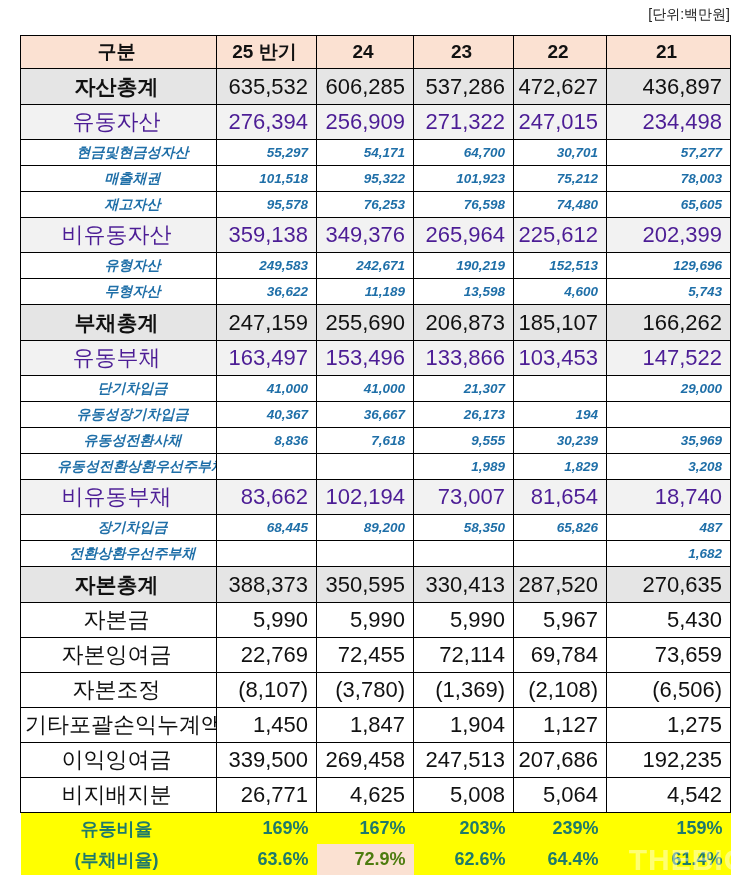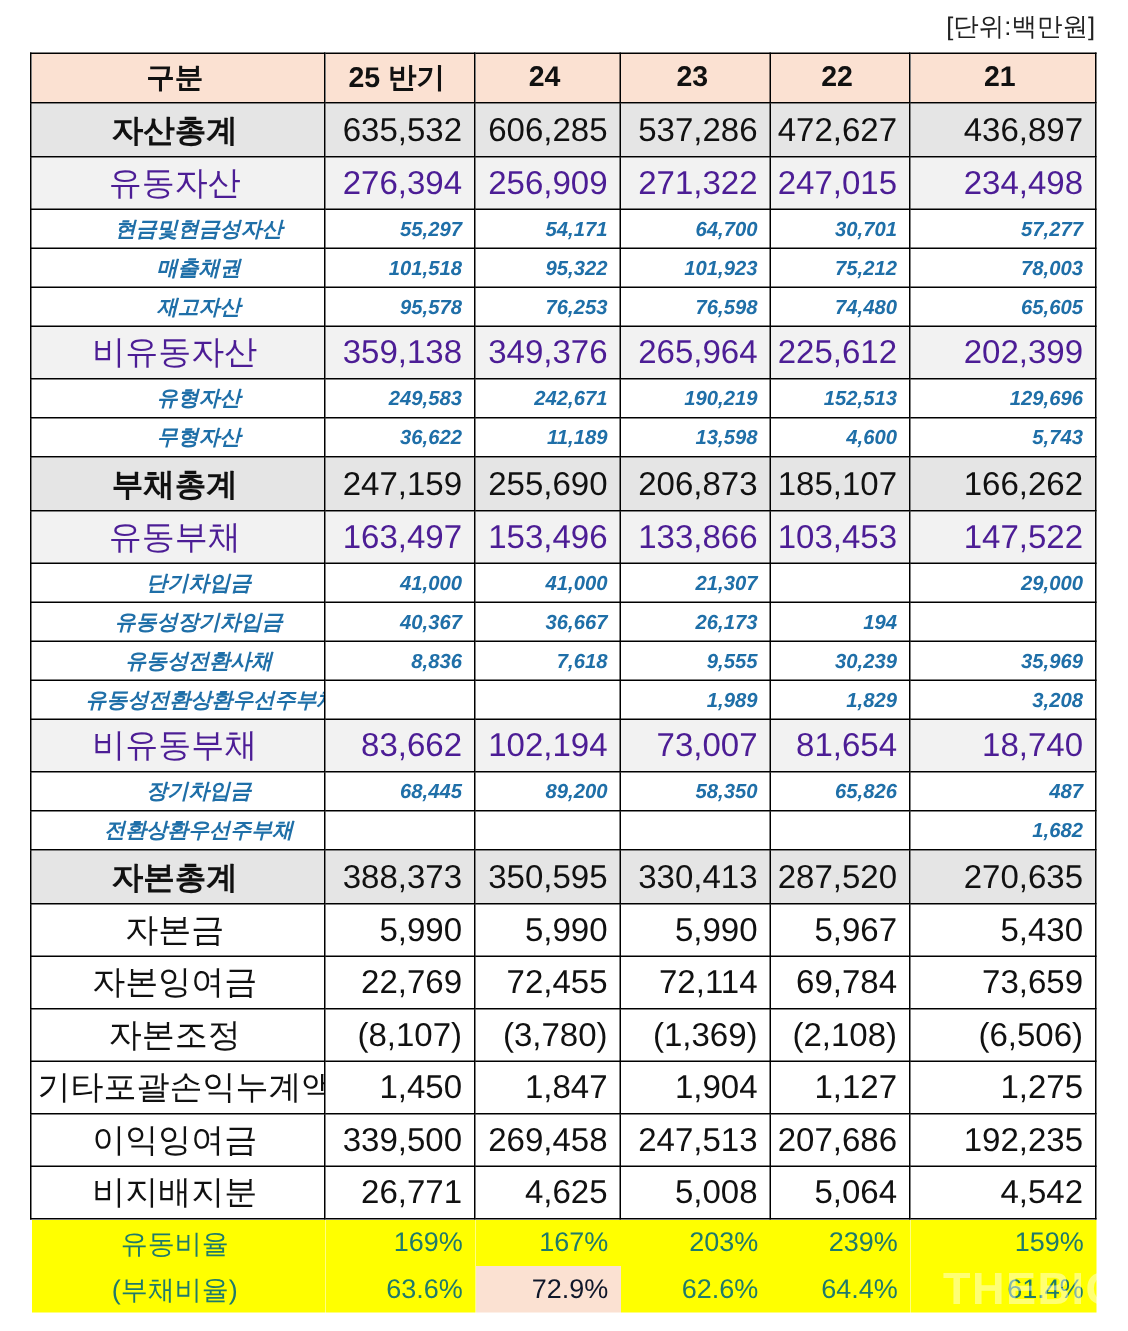--- a/index.html
+++ b/index.html
@@ -1,38 +1,38 @@
 <!DOCTYPE html>
 <html><head>
 <meta charset="utf-8">
 <style>
   html, body { margin: 0; padding: 0; background: #ffffff; }
   body { width: 752px; height: 887px; position: relative; overflow: hidden;
          font-family: "Liberation Sans", "DejaVu Sans", sans-serif; }
-  .unit { position: absolute; top: 6px; right: 22px; font-size: 17px; color: #222; }
+  .unit { position: absolute; top: 6px; right: 22px; font-size: 14px; color: #222; }
   table.fin { position: absolute; left: 20px; top: 35px; border-collapse: collapse;
               table-layout: fixed; width: 710px; }
   table.fin col.c0 { width: 196px; }
   table.fin col.c1 { width: 100px; }
   table.fin col.c2 { width: 97px; }
   table.fin col.c3 { width: 100px; }
   table.fin col.c4 { width: 93px; }
   table.fin col.c5 { width: 124px; }
   table.fin td, table.fin th { border: 1px solid #000; padding: 0 8px 0 4px; white-space: nowrap; overflow: hidden; }
   th { background: #fbe1d2; font-weight: bold; font-size: 19px; height: 32px; text-align: center; color: #111; }
   td.label { text-align: center; }
   td.num { text-align: right; }
   tr.total td { background: #e5e5e5; height: 35px; font-size: 22px; color: #111; }
   tr.total td.label { font-weight: bold; font-size: 21px; }
   tr.group td { background: #f2f2f2; height: 34px; font-size: 22px; color: #4c1d95; }
   tr.plain td { background: #ffffff; height: 34px; font-size: 22px; color: #111; }
   tr.sub td { background: #ffffff; height: 25px; font-size: 13.5px; font-weight: bold; font-style: italic; color: #1f6fa8; }
   tr.sub td.label { font-size: 14px; padding-left: 36px; }
-  tr.ratio td { background: #ffff00; border: none; height: 31px; font-size: 18px; font-weight: normal; color: #1f7a6b; }
-  tr.ratio td.hl { background: #fbe1d2; color: #0f172a; }
+  tr.ratio td { background: #ffff00; border: none; height: 31px; font-size: 18px; font-weight: bold; color: #1f7a6b; }
+  tr.ratio td.hl { background: #fbe1d2; color: #4d7c0f; }
   .watermark { position: absolute; right: 4px; bottom: 10px; font-size: 30px; font-weight: bold; color: rgba(255,255,255,0.45); letter-spacing: 1px; pointer-events: none; }
 </style>
 </head>
 <body>
 
 <div class="unit">[단위:백만원]</div>
 
 <table class="fin">
   <colgroup>
     <col class="c0">

